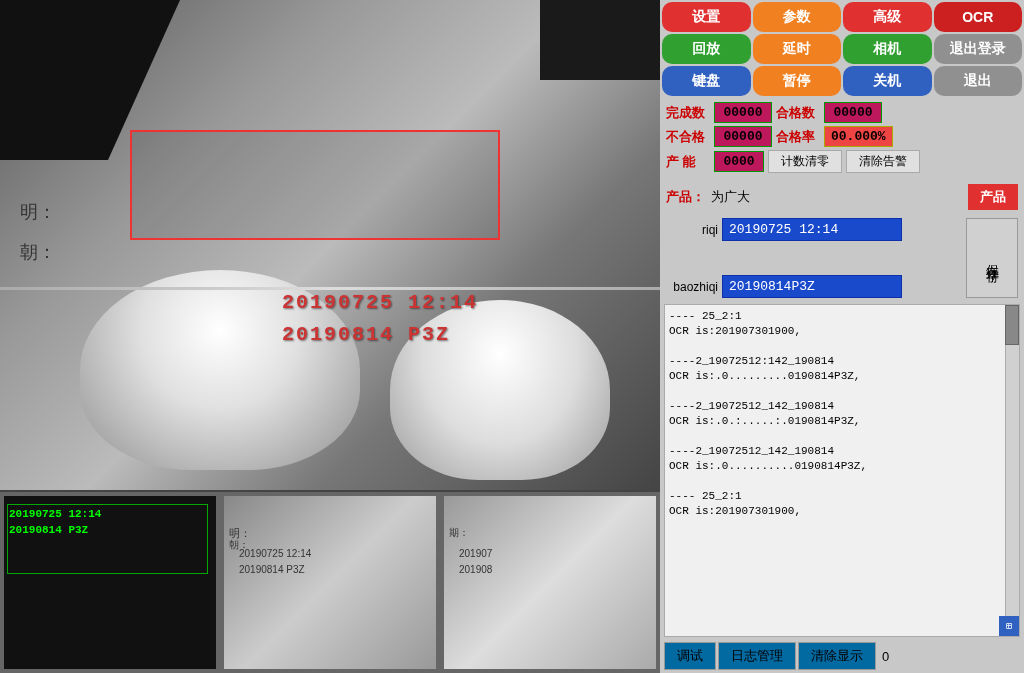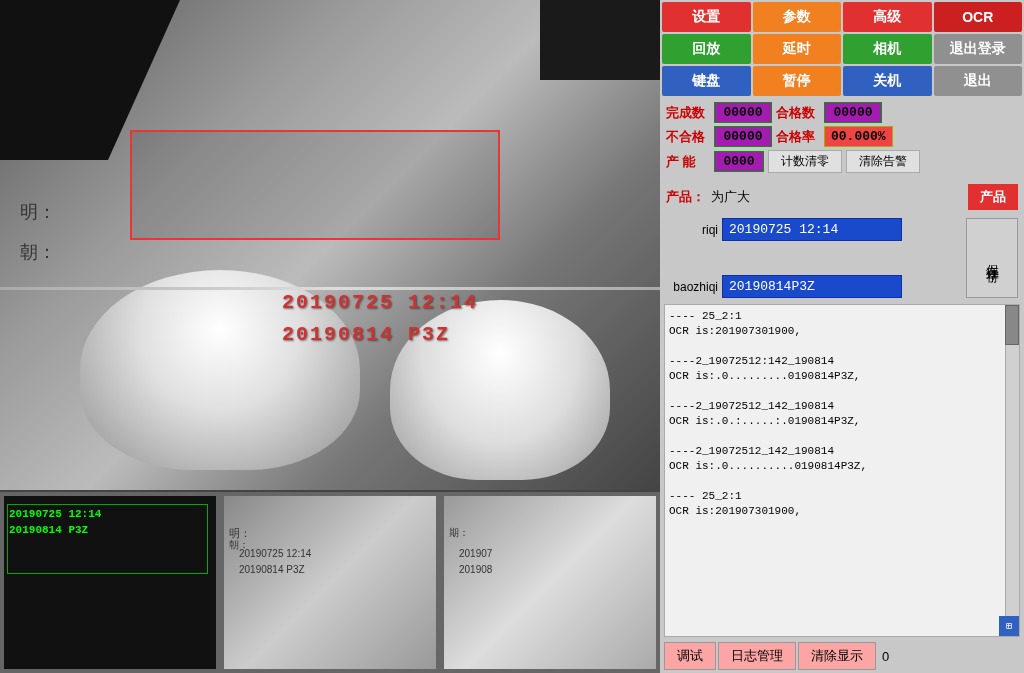--- a/index.html
+++ b/index.html
@@ -190,21 +190,21 @@
 
     .btn {
       padding: 6px 4px;
       border: none;
       cursor: pointer;
       font-family: 'SimHei', 'Microsoft YaHei', Arial, sans-serif;
       font-size: 14px;
       font-weight: bold;
       color: white;
       text-align: center;
-      border-radius: 2px;
+      border-radius: 10px;
     }
 
     .btn-red { background: #e03030; }
     .btn-orange { background: #f08020; }
     .btn-green { background: #30a030; }
     .btn-blue { background: #3060c0; }
     .btn-gray { background: #909090; }
     .btn-dark-red { background: #cc2020; }
 
     
@@ -221,21 +221,21 @@
     }
 
     .stat-label {
       color: #cc0000;
       font-size: 13px;
       font-weight: bold;
       min-width: 44px;
     }
 
     .stat-value {
-      background: #a21caf;
+      background: #be185d;
       color: #000;
       font-family: 'Courier New', monospace;
       font-size: 13px;
       font-weight: bold;
       padding: 2px 6px;
       min-width: 58px;
       text-align: center;
       border: 1px solid #009900;
     }
 
@@ -385,21 +385,21 @@
     
     .bottom-buttons {
       display: flex;
       gap: 2px;
       padding: 3px 4px;
       background: #c8c8c8;
       align-items: center;
     }
 
     .bottom-btn {
-      background: #fca5a5;
+      background: #0369a1;
       border: 1px solid #999;
       padding: 4px 12px;
       font-size: 13px;
       cursor: pointer;
       font-family: 'SimHei', 'Microsoft YaHei', Arial, sans-serif;
       color: #000;
     }
 
     .bottom-count {
       color: #000;

